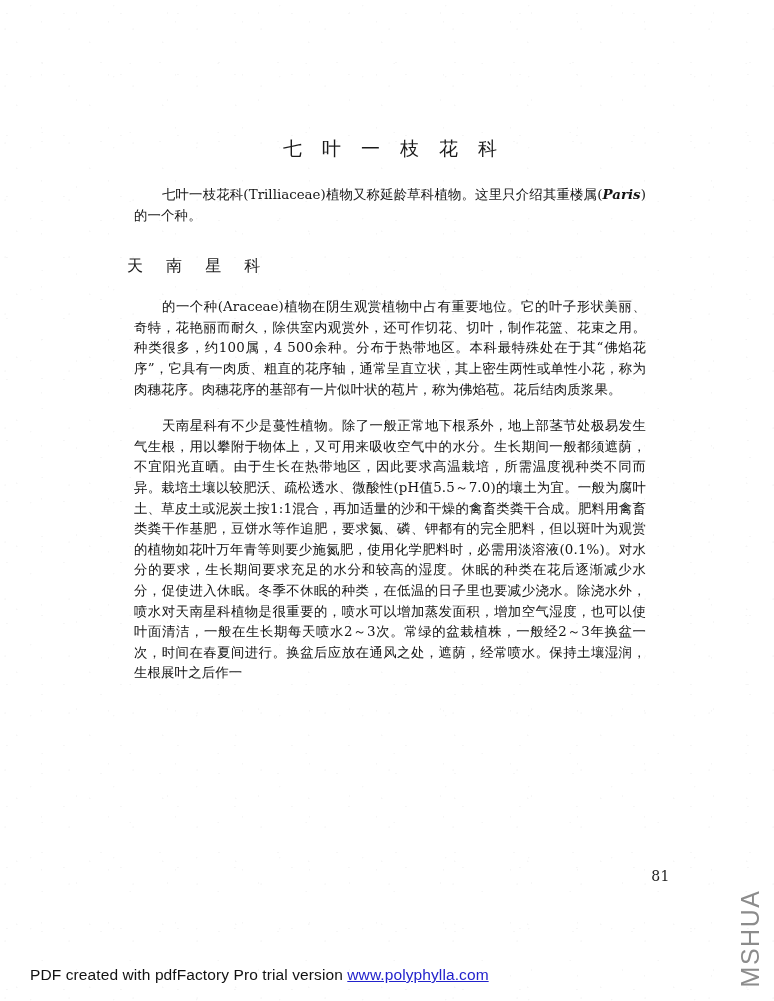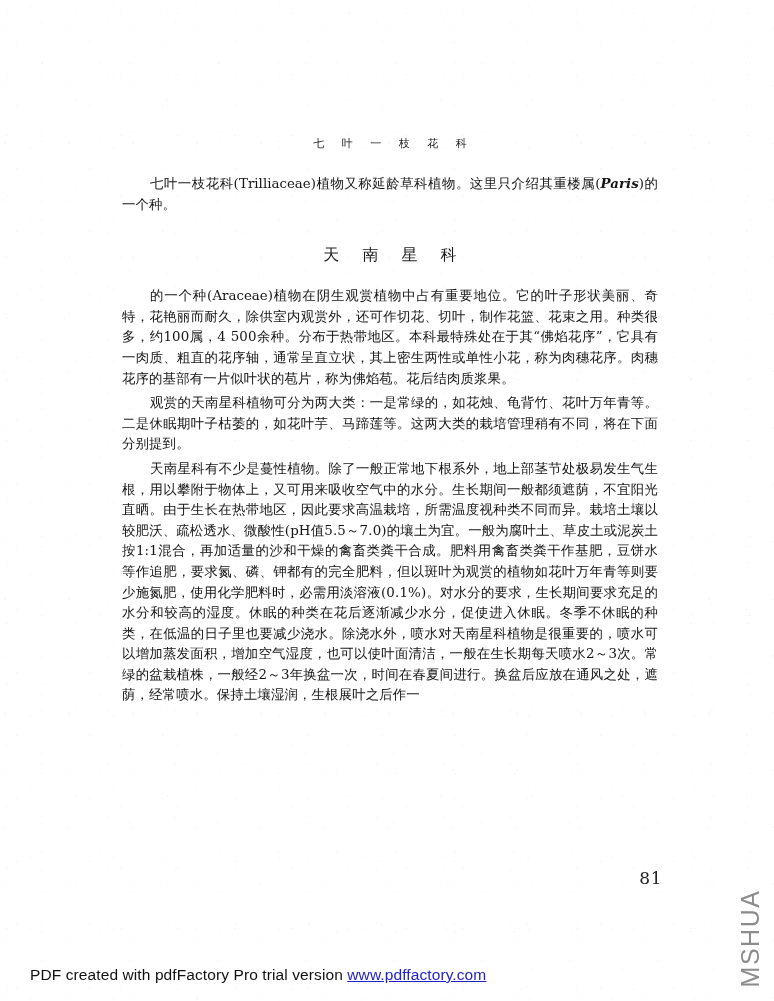--- a/index.html
+++ b/index.html
@@ -45,30 +45,30 @@
   .content {
     position: absolute;
     left: 118px;
     top: 136px;
     width: 544px;
   }
 
   
   .chapter-title {
     text-align: center;
-    font-size: 11px;
+    font-size: 19px;
     letter-spacing: 7px;
     color: #1a1a1a;
     margin: 0 0 22px 0;
     font-weight: 500;
     text-indent: 7px;
     font-family: "DejaVu Serif", "Liberation Serif", serif;
   }
   .section-title {
-    text-align: center;
+    text-align: left;
     font-size: 16px;
     letter-spacing: 9px;
     color: #1a1a1a;
     margin: 30px 0 20px 0;
     font-weight: 500;
     text-indent: 9px;
   }
   .sub-heading {
     font-size: 13.5px;
     font-weight: bold;
@@ -76,21 +76,21 @@
     margin: 1px 0 1px 0;
     text-indent: 28px;
     letter-spacing: 0.3px;
   }
 
   
   p.para {
     font-size: 13.4px;
     line-height: 20.6px;
     color: #141414;
-    margin: 4px;
+    margin: 16px;
     text-indent: 28px;
     text-align: justify;
     text-justify: inter-character;
     letter-spacing: 0.15px;
     word-break: break-all;
   }
 
   .latin {
     font-family: "DejaVu Serif", "Liberation Serif", serif;
     letter-spacing: 0;
@@ -98,23 +98,23 @@
   .latin-italic {
     font-family: "DejaVu Serif", "Liberation Serif", serif;
     font-style: italic;
     font-weight: bold;
     letter-spacing: 0;
   }
 
   
   .page-number {
     position: absolute;
-    right: 112px;
+    right: 104px;
     top: 868px;
-    font-size: 17px;
+    font-size: 14px;
     color: #222;
     font-family: "DejaVu Serif", "Liberation Serif", serif;
     letter-spacing: 0.5px;
   }
 
   
   .vertical-mark {
     position: absolute;
     right: 6px;
     top: 882px;
@@ -161,29 +161,28 @@
 
     <p class="para"><span>七叶一枝花科(</span><span class="latin">Trilliaceae</span><span>)植物又称延龄草科植物。这里只介绍其重楼属(</span><span class="latin-italic">Paris</span><span>)的一个种。</span></p>
 
 
 
 
     <h1 class="section-title">天 南 星 科</h1>
 
     <p class="para"><span>的一个种(</span><span class="latin">Araceae</span><span>)植物在阴生观赏植物中占有重要地位。它的叶子形状美丽、奇特，花艳丽而耐久，除供室内观赏外，还可作切花、切叶，制作花篮、花束之用。种类很多，约100属，4 500余种。分布于热带地区。本科最特殊处在于其“佛焰花序”，它具有一肉质、粗直的花序轴，通常呈直立状，其上密生两性或单性小花，称为肉穗花序。肉穗花序的基部有一片似叶状的苞片，称为佛焰苞。花后结肉质浆果。</span></p>
 
-    <p class="para">观赏的天南星科植物可分为两大类：一是常绿的，如花烛、龟背竹、花叶万年青等。二是休眠期叶子枯萎的，如花叶芋、马蹄莲等。这两大类的栽培管理稍有不同，将在下面分别提到。</p>
 
     <p class="para">天南星科有不少是蔓性植物。除了一般正常地下根系外，地上部茎节处极易发生气生根，用以攀附于物体上，又可用来吸收空气中的水分。生长期间一般都须遮荫，不宜阳光直晒。由于生长在热带地区，因此要求高温栽培，所需温度视种类不同而异。栽培土壤以较肥沃、疏松透水、微酸性(pH值5.5～7.0)的壤土为宜。一般为腐叶土、草皮土或泥炭土按1:1混合，再加适量的沙和干燥的禽畜类粪干合成。肥料用禽畜类粪干作基肥，豆饼水等作追肥，要求氮、磷、钾都有的完全肥料，但以斑叶为观赏的植物如花叶万年青等则要少施氮肥，使用化学肥料时，必需用淡溶液(0.1%)。对水分的要求，生长期间要求充足的水分和较高的湿度。休眠的种类在花后逐渐减少水分，促使进入休眠。冬季不休眠的种类，在低温的日子里也要减少浇水。除浇水外，喷水对天南星科植物是很重要的，喷水可以增加蒸发面积，增加空气湿度，也可以使叶面清洁，一般在生长期每天喷水2～3次。常绿的盆栽植株，一般经2～3年换盆一次，时间在春夏间进行。换盆后应放在通风之处，遮荫，经常喷水。保持土壤湿润，生根展叶之后作一</p>
 
   </div>
 
   <div class="page-number">81</div>
 
   <div class="vertical-mark">
     <span>MSHUA</span>
   </div>
 
-  <div class="footer-note"><span>PDF created with pdfFactory Pro trial version </span><a href="#">www.pdffactory.com</a></div>
+  <div class="footer-note"><span>PDF created with pdfFactory Pro trial version </span><a href="#">www.polyphylla.com</a></div>
 
 </div>
 
 <div class="scan-noise"></div>
 
 </body></html>

